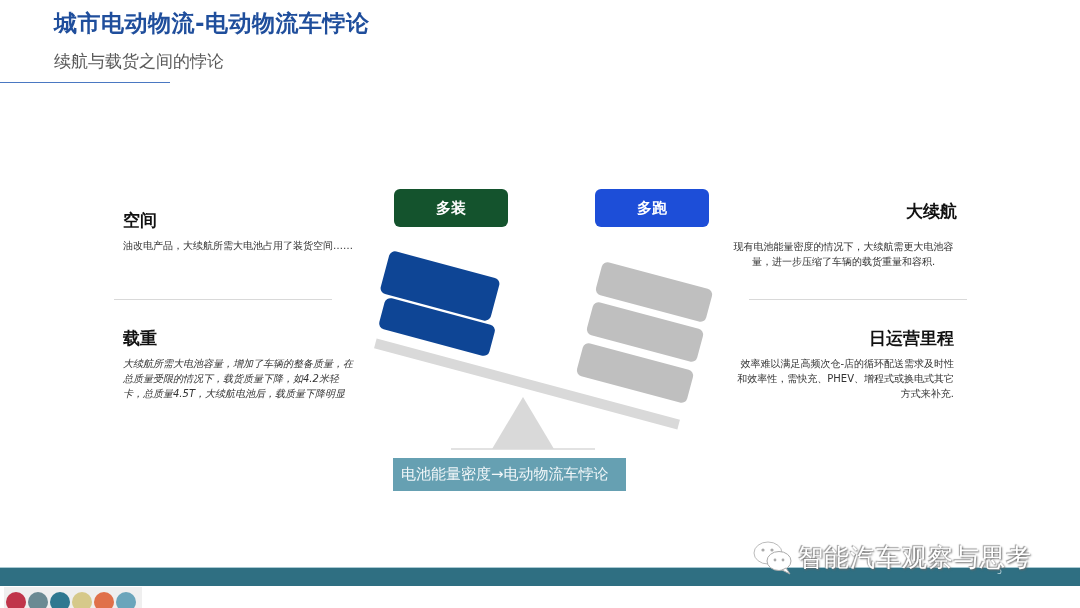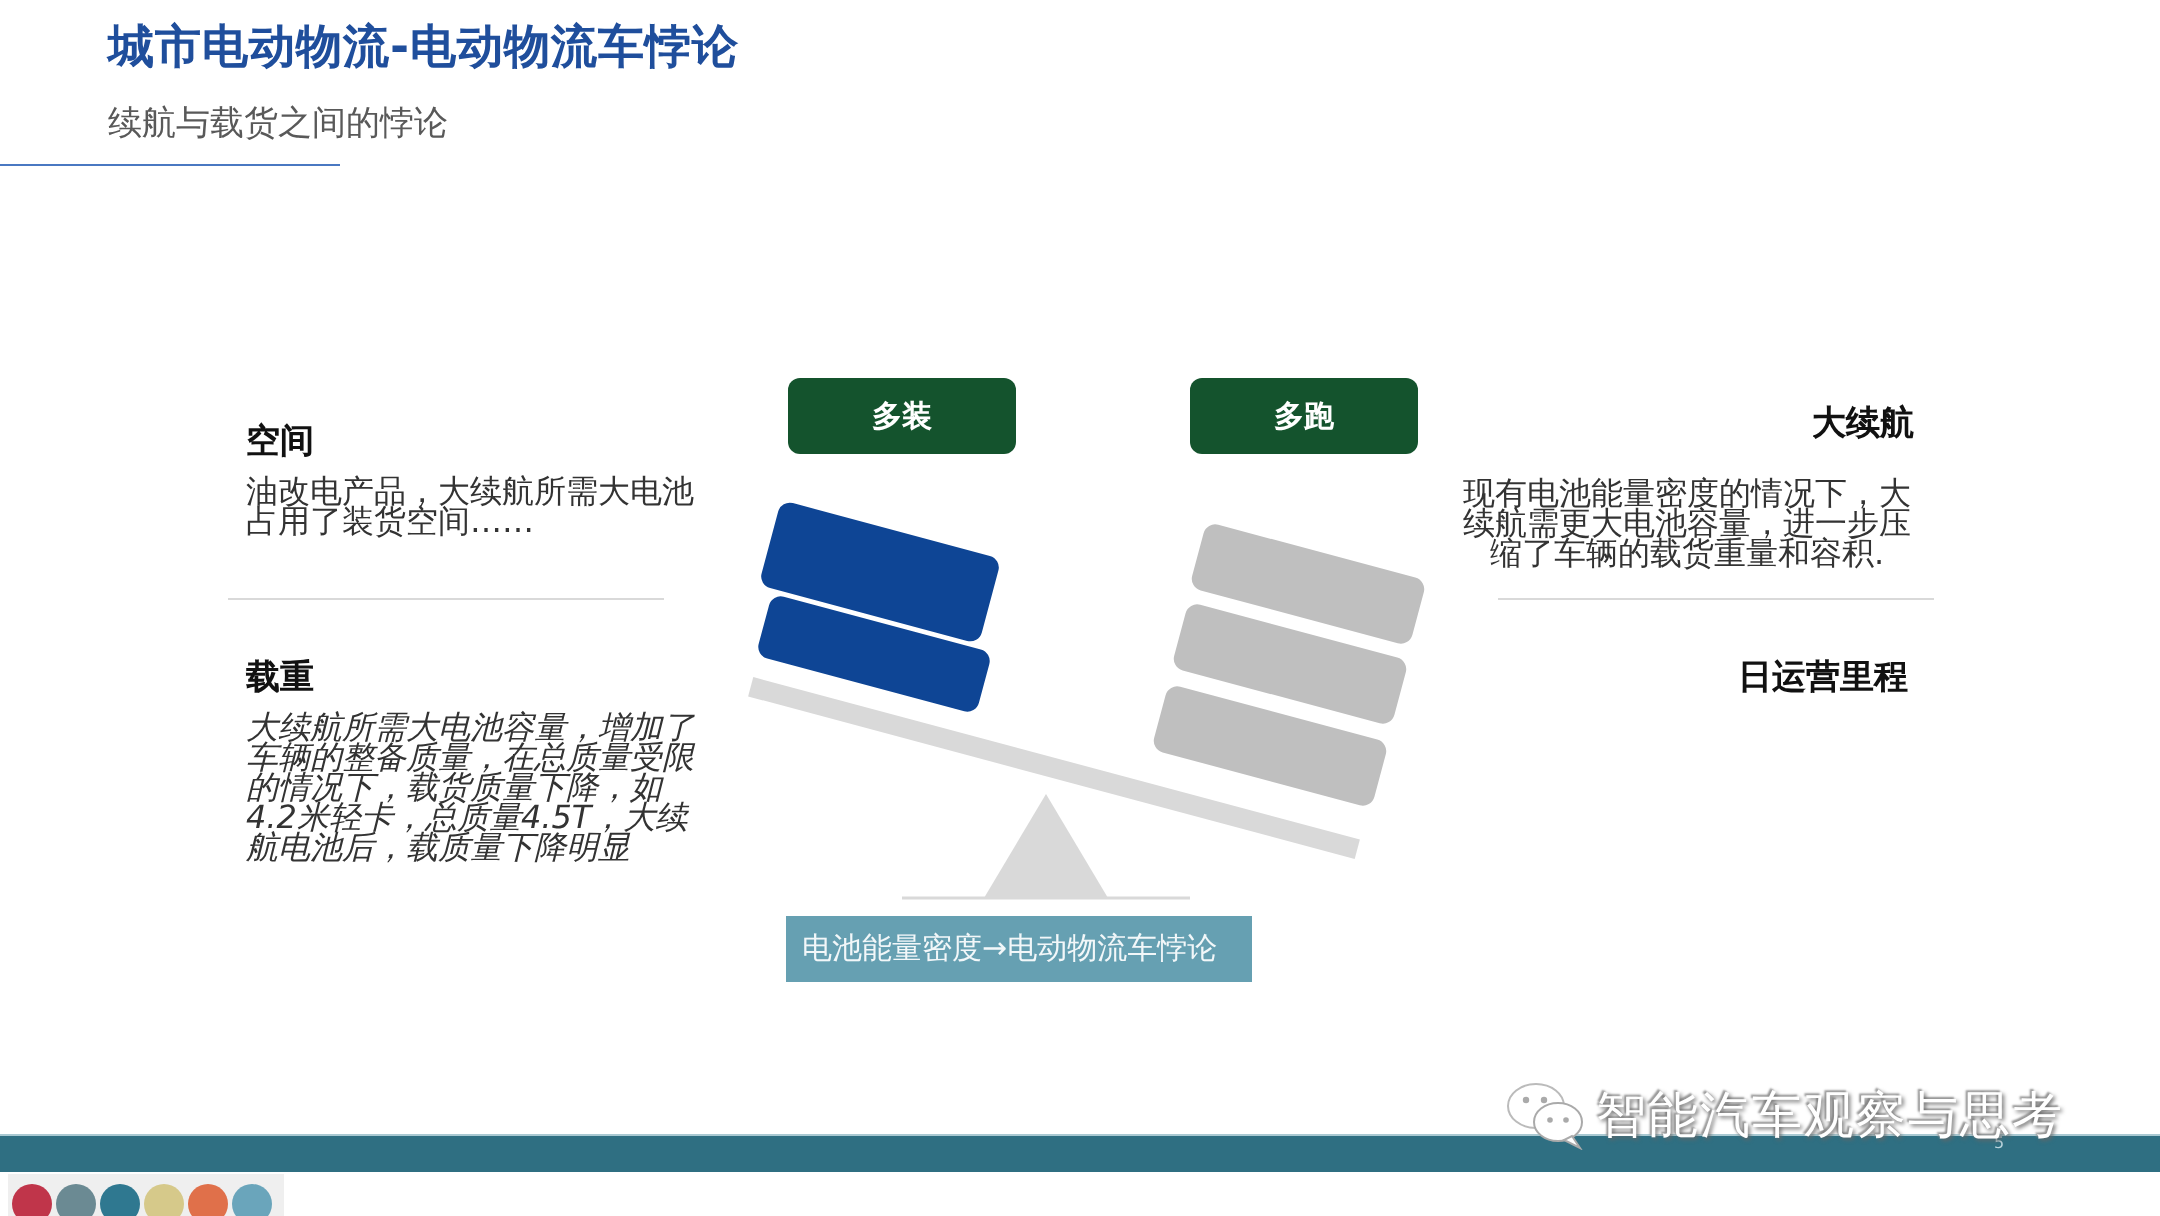--- a/index.html
+++ b/index.html
@@ -4,21 +4,21 @@
 <style>
   html, body { margin:0; padding:0; }
   body { width:1080px; height:608px; position:relative; overflow:hidden; background:#ffffff;
          font-family:"DejaVu Sans","Liberation Sans",sans-serif; }
   .abs { position:absolute; }
   .title { left:54px; top:8px; font-size:23px; font-weight:bold; color:#1f4e9c; letter-spacing:0.5px; }
   .subtitle { left:54px; top:50px; font-size:17px; color:#595959; }
   .title-rule { left:0; top:82px; width:170px; height:1px; background:#4a78c2; }
 
   .sec-title { font-size:17px; font-weight:bold; color:#111; }
-  .sec-body { font-size:16px; color:#333; line-height:15px; }
+  .sec-body { font-size:10px; color:#333; line-height:15px; }
   .divider { height:1px; background:#d9d9d9; }
 
   .pill { width:114px; height:38px; border-radius:6px; color:#fff; font-size:15px; font-weight:bold;
           display:flex; align-items:center; justify-content:center; }
 
   .caption { left:393px; top:458px; width:233px; height:33px; background:#66a0b2; color:#f2f7f9;
              font-size:15px; display:flex; align-items:center; padding-left:8px; box-sizing:border-box; }
 
   .footer-bar { left:0; top:567px; width:1080px; height:18px; background:#2f6f82; border-top:1px solid #a9c9d2; }
   .swatches { left:4px; top:587px; width:138px; height:21px; background:#efefef; }
@@ -45,24 +45,25 @@
   <div class="sec-body" style="margin-top:6px;font-style:italic;">大续航所需大电池容量，增加了车辆的整备质量，在总质量受限的情况下，载货质量下降，如4.2米轻卡，总质量4.5T，大续航电池后，载质量下降明显</div>
 </div>
 
 <div class="abs" style="left:730px; top:200px; width:227px; text-align:right;">
   <div class="sec-title">大续航</div>
   <div class="sec-body" style="margin-top:16px; text-align:center;">现有电池能量密度的情况下，大续航需更大电池容量，进一步压缩了车辆的载货重量和容积.</div>
 </div>
 <div class="abs divider" style="left:749px; top:299px; width:218px;"></div>
 <div class="abs" style="left:732px; top:327px; width:222px; text-align:right;">
   <div class="sec-title">日运营里程</div>
+  <div class="sec-body" style="margin-top:6px;">效率难以满足高频次仓-店的循环配送需求及时性和效率性，需快充、PHEV、增程式或换电式其它方式来补充.</div>
 </div>
 
 <div class="abs pill" style="left:394px; top:189px; background:#14532d;">多装</div>
-<div class="abs pill" style="left:595px; top:189px; background:#14532d;">多跑</div>
+<div class="abs pill" style="left:595px; top:189px; background:#1d4ed8;">多跑</div>
 
 <svg class="abs" style="left:360px; top:240px;" width="370" height="220" viewBox="360 240 370 220">
 
   <line x1="451" y1="449" x2="595" y2="449" stroke="#d9d9d9" stroke-width="1.5"></line>
 
   <polygon points="523,397 492,449 554,449" fill="#d9d9d9"></polygon>
 
   <g transform="translate(527,384) rotate(15)">
     <rect x="-157" y="-5" width="314" height="10" fill="#d9d9d9"></rect>
   </g>

